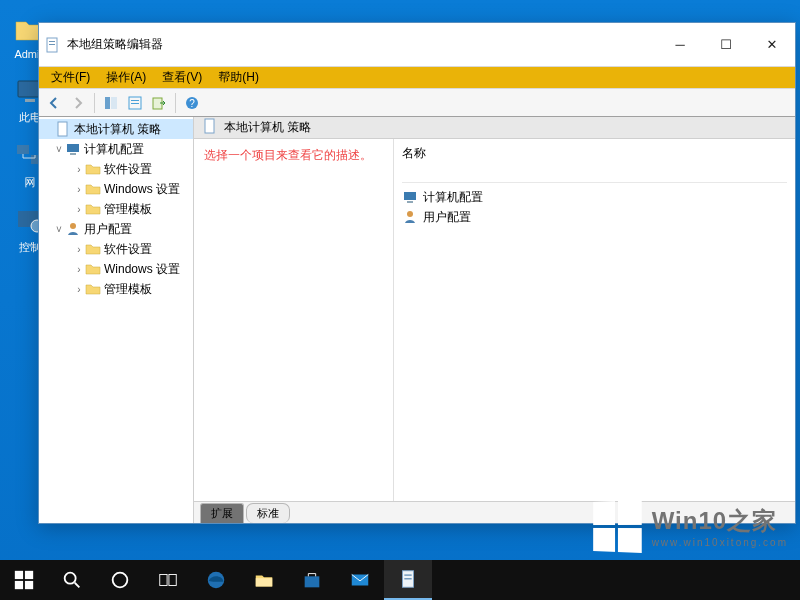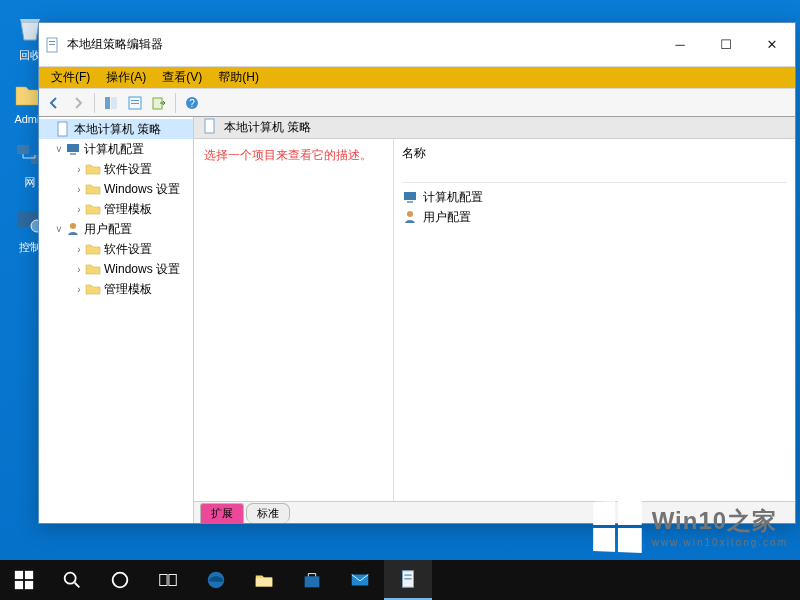--- a/index.html
+++ b/index.html
@@ -40,21 +40,21 @@
   .content { flex: 1; display: flex; flex-direction: column; }
   .content-header { height: 22px; background: #e8e8e8; display: flex; align-items: center; padding-left: 8px; font-size: 12px; gap: 6px; border-bottom: 1px solid #cfcfcf; }
   .content-body { flex: 1; display: flex; }
   .desc-pane { width: 200px; padding: 8px 10px; font-size: 12px; color: #ef4444; border-right: 1px solid #e0e0e0; }
   .list-pane { flex: 1; padding: 4px 8px; font-size: 12px; }
   .list-header { color: #000; padding: 2px 0 20px; border-bottom: 1px solid #e8e8e8; margin-bottom: 4px; }
   .list-row { display: flex; align-items: center; height: 20px; gap: 5px; }
   .list-row .licon { width: 16px; height: 16px; display: inline-flex; align-items: center; justify-content: center; }
 
   .tabs { height: 22px; display: flex; align-items: flex-end; padding-left: 6px; border-top: 1px solid #cfcfcf; background: #f4f4f4; }
-  .tab { font-size: 11px; padding: 2px 10px; border: 1px solid #b8b8b8; border-bottom: none; background: #ec4899; margin-right: 2px; border-radius: 3px 3px 0 0; }
+  .tab { font-size: 11px; padding: 2px 10px; border: 1px solid #b8b8b8; border-bottom: none; background: #737373; margin-right: 2px; border-radius: 3px 3px 0 0; }
   .tab.inactive { background: #eee; border-radius: 7px; }
 
   
   .taskbar { position: absolute; left: 0; bottom: 0; width: 800px; height: 40px; background: #101010; display: flex; align-items: center; }
   .task-btn { width: 48px; height: 40px; display: flex; align-items: center; justify-content: center; color: #fff; }
   .task-btn.active { background: #272727; border-bottom: 2px solid #76b9ed; }
   .task-btn svg { width: 22px; height: 22px; }
 
   
   .watermark { position: absolute; right: 12px; bottom: 48px; display: flex; align-items: center; gap: 10px; color: #737373; }
@@ -65,35 +65,35 @@
 
   
   .ic-folder { fill: #f7d774; stroke: #caa93a; stroke-width: .5; }
   .ic-doc { fill: #fff; stroke: #7ca3c9; }
 </style>
 </head>
 <body>
 
 <div class="desktop">
   <div class="desk-icon">
-    <div class="glyph recycle">
-      <svg viewBox="0 0 34 34">
-          <path d="M8 10h18l-3 18H11z" fill="#dbe9f4" stroke="#89a7bd"></path>
-          <path d="M8 10h18l1-3H7z" fill="#b9cedd"></path>
-        </svg>
-    </div>
-    <div class="label-cut">回收</div>
-  </div>
-  <div class="desk-icon">
     <div class="glyph folder-shape">
       <svg viewBox="0 0 34 34">
           <path class="ic-folder" d="M3 10h10l3 3h15v15H3z"></path>
         </svg>
     </div>
     <div class="label-cut">Admin</div>
+  </div>
+  <div class="desk-icon">
+    <div class="glyph pc-shape">
+      <svg viewBox="0 0 34 34">
+          <rect x="5" y="7" width="24" height="16" rx="1" fill="#2b6aa0" stroke="#174667"></rect>
+          <rect x="12" y="25" width="10" height="3" fill="#8fa8b8"></rect>
+        </svg>
+    </div>
+    <div class="label-cut">此电</div>
   </div>
   <div class="desk-icon">
     <div class="glyph net-shape">
       <svg viewBox="0 0 34 34">
           <rect x="4" y="6" width="12" height="9" fill="#3b7bb0"></rect>
           <rect x="18" y="16" width="12" height="9" fill="#3b7bb0"></rect>
           <path d="M10 15v4h12v-3" stroke="#cfe4f2" fill="none"></path>
         </svg>
     </div>
     <div class="label-cut">网</div>

